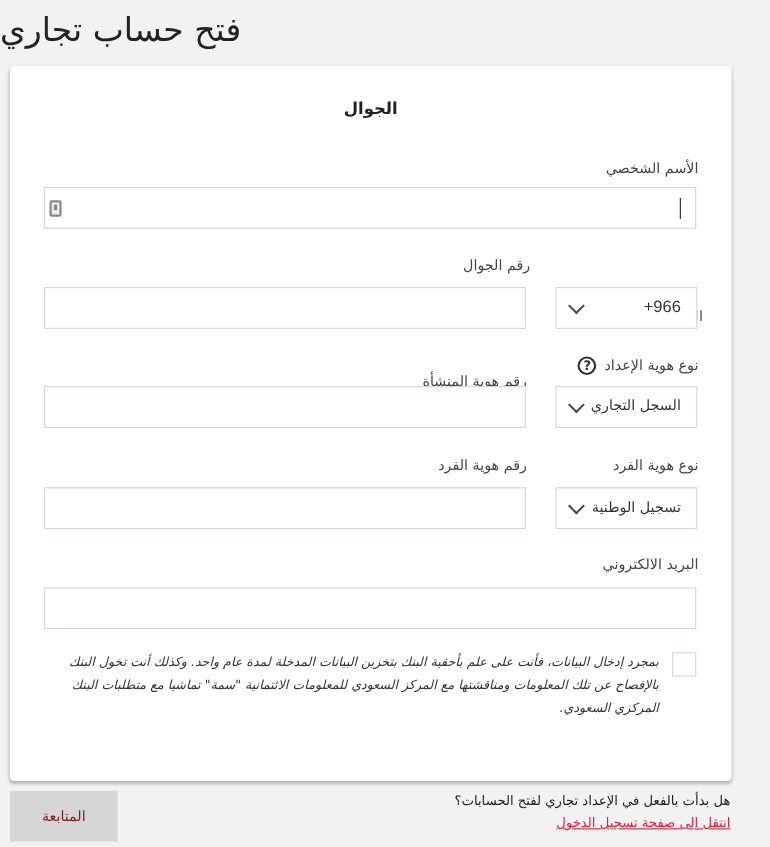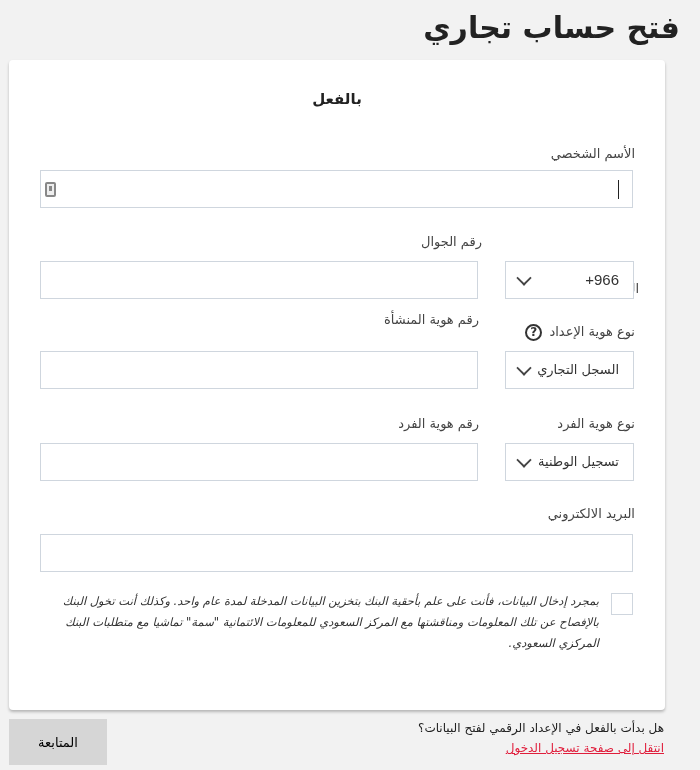--- a/index.html
+++ b/index.html
@@ -8,23 +8,23 @@
       background: #f2f2f2;
       font-family: "DejaVu Sans", "Liberation Sans", sans-serif;
       color: #333;
       position: relative;
       overflow: hidden;
       direction: rtl;
     }
     .page-title {
       position: absolute;
       top: 8px; left: 0; width: 680px;
-      text-align: right;
+      text-align: left;
       font-size: 30px;
-      font-weight: bold;
+      font-weight: normal;
       color: #222;
       line-height: 40px;
     }
     .card {
       position: absolute;
       left: 9px; top: 60px;
       width: 656px; height: 650px;
       background: #fff;
       border-radius: 4px;
       box-shadow: 0 2px 3px rgba(0,0,0,0.25);
@@ -135,21 +135,21 @@
       line-height: 21px;
       color: #333;
       text-align: right;
       font-style: italic;
     }
     .continue-btn {
       position: absolute;
       left: 9px; top: 719px;
       width: 98px; height: 46px;
       background: #d6d6d6;
-      color: #000000;
+      color: #7f1d1d;
       border: none;
       font-size: 13px;
       font-family: "DejaVu Sans", sans-serif;
     }
     .footer-q {
       position: absolute;
       right: 36px; top: 721px;
       font-size: 12px;
       color: #222;
       white-space: nowrap;
@@ -162,21 +162,21 @@
       text-decoration: underline;
       white-space: nowrap;
     }
   </style>
 </head>
 <body>
 
 <h1 class="page-title">فتح حساب تجاري</h1>
 
 <div class="card">
-  <div class="card-title">بالفعل</div>
+  <div class="card-title">الجوال</div>
 
   <label class="label" style="right:30px; top:86px;">الأسم الشخصي</label>
   <div class="field" style="left:31px; top:110px; width:593px;">
     <input type="text" value="" style="">
     <span class="caret"></span>
     <span class="autofill-icon"></span>
   </div>
 
   <label class="label" style="right:26px; top:174px;margin-top:47px;">الرمز</label>
   <div class="select" style="right:31px; top:201px; width:129px;padding-left:36px;">
@@ -189,21 +189,21 @@
   </div>
 
   <label class="label" style="right:30px; top:264px;">
     <span>نوع هوية الإعداد</span>
     <span class="help-icon">?</span>
   </label>
   <div class="select" style="right:31px; top:291px; width:129px;">
     <span class="val">السجل التجاري</span>
     <span class="chevron"></span>
   </div>
-  <label class="label" style="right:186px; top:252px;">رقم هوية المنشأة</label>
+  <label class="label" style="right:186px; top:280px;">رقم هوية المنشأة</label>
   <div class="field" style="left:31px; top:291px; width:438px;">
     <input type="text" value="" style="">
   </div>
 
   <label class="label" style="right:30px; top:356px;">نوع هوية الفرد</label>
   <div class="select" style="right:31px; top:383px; width:129px;">
     <span class="val">تسجيل الوطنية</span>
     <span class="chevron"></span>
   </div>
   <label class="label" style="right:186px; top:356px;">رقم هوية الفرد</label>
@@ -214,14 +214,14 @@
   <label class="label" style="right:30px; top:446px;margin-left:33px;">البريد الالكتروني</label>
   <div class="field" style="left:31px; top:474px; width:593px;">
     <input type="email" value="" style="">
   </div>
 
   <div class="checkbox"></div>
   <p class="consent">بمجرد إدخال البيانات، فأنت على علم بأحقية البنك بتخزين البيانات المدخلة لمدة عام واحد. وكذلك أنت تخول البنك بالإفصاح عن تلك المعلومات ومناقشتها مع المركز السعودي للمعلومات الائتمانية "سمة" تماشيا مع متطلبات البنك المركزي السعودي.</p>
 </div>
 
 <button class="continue-btn" disabled="">المتابعة</button>
-<div class="footer-q">هل بدأت بالفعل في الإعداد الرقمي لفتح البيانات؟</div>
+<div class="footer-q">هل بدأت بالفعل في الإعداد تجاري لفتح الحسابات؟</div>
 <a class="footer-link">انتقل إلى صفحة تسجيل الدخول</a>
 
 </body></html>

